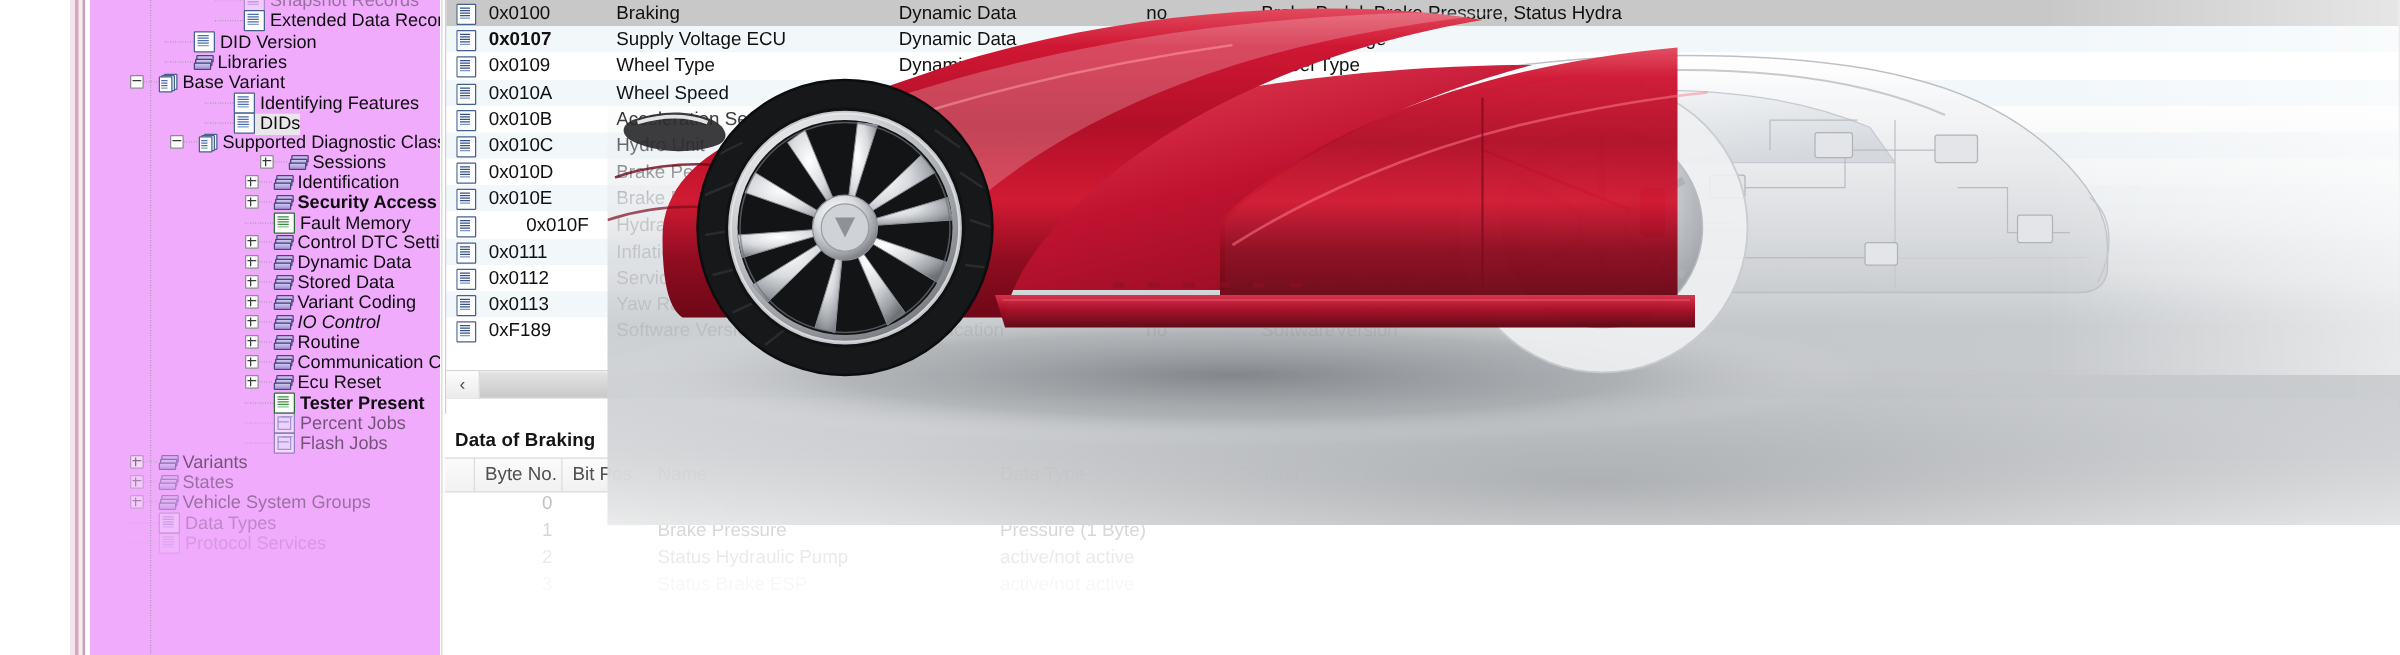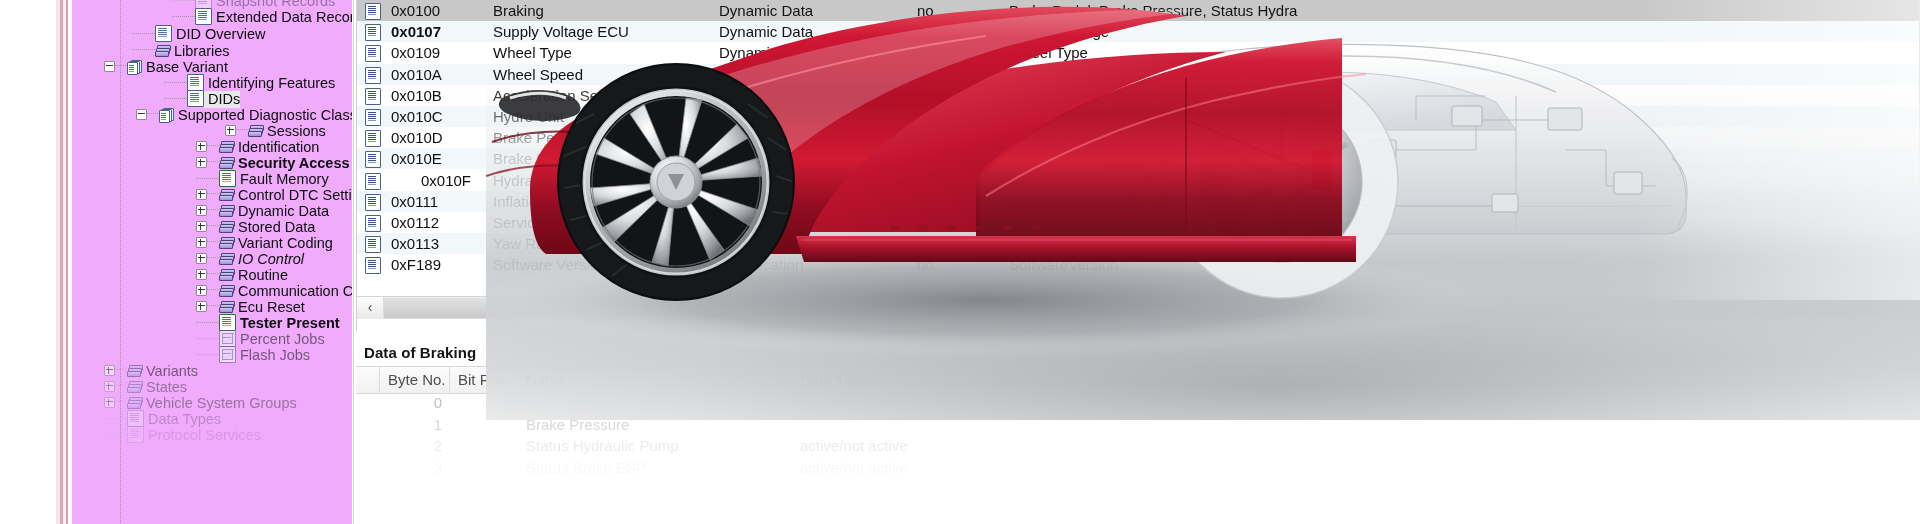--- a/index.html
+++ b/index.html
@@ -206,27 +206,27 @@
   <div class="frame-strip fs3"></div>
   <div class="frame-strip fs4"></div>
   <div class="frame-strip fs5"></div>
   <div class="frame-strip fs6"></div>
 
   <div id="tree-panel">
     <div id="tree-vert-dots"></div>
     <div id="tree-nodes">
         <div class="tnode fade-2" style="left: 100px; top: -8px;"><span class="dots-h" style="width: 23px;"></span><span class="ico ico-doc"></span><span class="lbl">Snapshot Records</span></div>
         <div class="tnode" style="left: 100px; top: 8px;"><span class="dots-h" style="width: 23px;"></span><span class="ico ico-doc"></span><span class="lbl">Extended Data Records</span></div>
-        <div class="tnode" style="left: 60px; top: 25px;"><span class="dots-h" style="width: 23px;"></span><span class="ico ico-doc"></span><span class="lbl">DID Overview</span></div>
+        <div class="tnode" style="left: 60px; top: 25px;"><span class="dots-h" style="width: 23px;"></span><span class="ico ico-doc"></span><span class="lbl">DID Version</span></div>
         <div class="tnode" style="left: 60px; top: 42px;"><span class="dots-h" style="width: 23px;"></span><span class="ico ico-books"><i></i><i></i><i></i></span><span class="lbl">Libraries</span></div>
         <div class="tnode" style="left: 32px; top: 58px;"><span class="expander"></span><span class="dots-h"></span><span class="ico ico-stack"><i></i><i></i><i></i></span><span class="lbl">Base Variant</span></div>
         <div class="tnode" style="left: 92px; top: 74px;"><span class="dots-h" style="width: 23px;"></span><span class="ico ico-doc"></span><span class="lbl">Identifying Features</span></div>
         <div class="tnode sel" style="left: 92px; top: 90px;"><span class="dots-h" style="width: 23px;"></span><span class="ico ico-doc"></span><span class="lbl">DIDs</span></div>
         <div class="tnode" style="left: 64px; top: 106px;"><span class="expander"></span><span class="dots-h"></span><span class="ico ico-stack"><i></i><i></i><i></i></span><span class="lbl">Supported Diagnostic Classes</span></div>
-        <div class="tnode" style="left: 125px; top: 122px; padding-left: 28px;"><span class="expander plus"></span><span class="dots-h"></span><span class="ico ico-books"><i></i><i></i><i></i></span><span class="lbl">Sessions</span></div>
+        <div class="tnode" style="left: 108px; top: 122px; padding-left: 28px;"><span class="expander plus"></span><span class="dots-h"></span><span class="ico ico-books"><i></i><i></i><i></i></span><span class="lbl">Sessions</span></div>
         <div class="tnode" style="left: 124px; top: 138px;"><span class="expander plus"></span><span class="dots-h"></span><span class="ico ico-books"><i></i><i></i><i></i></span><span class="lbl">Identification</span></div>
         <div class="tnode" style="left: 124px; top: 154px; font-weight: bold;"><span class="expander plus"></span><span class="dots-h"></span><span class="ico ico-books"><i></i><i></i><i></i></span><span class="lbl">Security Access</span></div>
         <div class="tnode" style="left: 124px; top: 170px;"><span class="dots-h" style="width: 23px;"></span><span class="ico ico-doc-green"></span><span class="lbl">Fault Memory</span></div>
         <div class="tnode" style="left: 124px; top: 186px;"><span class="expander plus"></span><span class="dots-h"></span><span class="ico ico-books"><i></i><i></i><i></i></span><span class="lbl">Control DTC Setting</span></div>
         <div class="tnode" style="left: 124px; top: 202px;"><span class="expander plus"></span><span class="dots-h"></span><span class="ico ico-books"><i></i><i></i><i></i></span><span class="lbl">Dynamic Data</span></div>
         <div class="tnode" style="left: 124px; top: 218px;"><span class="expander plus"></span><span class="dots-h"></span><span class="ico ico-books"><i></i><i></i><i></i></span><span class="lbl">Stored Data</span></div>
         <div class="tnode" style="left: 124px; top: 234px;"><span class="expander plus"></span><span class="dots-h"></span><span class="ico ico-books"><i></i><i></i><i></i></span><span class="lbl">Variant Coding</span></div>
         <div class="tnode" style="left: 124px; top: 250px; font-style: italic;"><span class="expander plus"></span><span class="dots-h"></span><span class="ico ico-books"><i></i><i></i><i></i></span><span class="lbl">IO Control</span></div>
         <div class="tnode" style="left: 124px; top: 266px;"><span class="expander plus"></span><span class="dots-h"></span><span class="ico ico-books"><i></i><i></i><i></i></span><span class="lbl">Routine</span></div>
         <div class="tnode" style="left: 124px; top: 282px;"><span class="expander plus"></span><span class="dots-h"></span><span class="ico ico-books"><i></i><i></i><i></i></span><span class="lbl">Communication Control</span></div>
@@ -380,20 +380,21 @@
               <div class="cell2 d2-byte" style="height: 21px;">0</div>
               <div class="cell2 d2-bit" style="height: 21px;"></div>
               <div class="cell2 d2-name" style="height: 21px;">Brake Pedal</div>
               <div class="cell2 d2-type" style="height: 21px;">Percent (1 Byte)</div>
               <div class="cell2 d2-def" style="height: 21px;"></div>
             </div>
             <div class="drow2" style="top: 47.5px; height: 21px; line-height: 21px; opacity: 0.4;">
               <div class="cell2 d2-byte" style="height: 21px;">1</div>
               <div class="cell2 d2-bit" style="height: 21px;"></div>
               <div class="cell2 d2-name" style="height: 21px;">Brake Pressure</div>
+              <div class="cell2 d2-type" style="height: 21px;">Pressure (1 Byte)</div>
               <div class="cell2 d2-def" style="height: 21px;"></div>
             </div>
             <div class="drow2" style="top: 69px; height: 21px; line-height: 21px; opacity: 0.2;">
               <div class="cell2 d2-byte" style="height: 21px;">2</div>
               <div class="cell2 d2-bit" style="height: 21px;"></div>
               <div class="cell2 d2-name" style="height: 21px;">Status Hydraulic Pump</div>
               <div class="cell2 d2-type" style="height: 21px;">active/not active</div>
               <div class="cell2 d2-def" style="height: 21px;"></div>
             </div>
             <div class="drow2" style="top: 90.5px; height: 21px; line-height: 21px; opacity: 0.07;">

